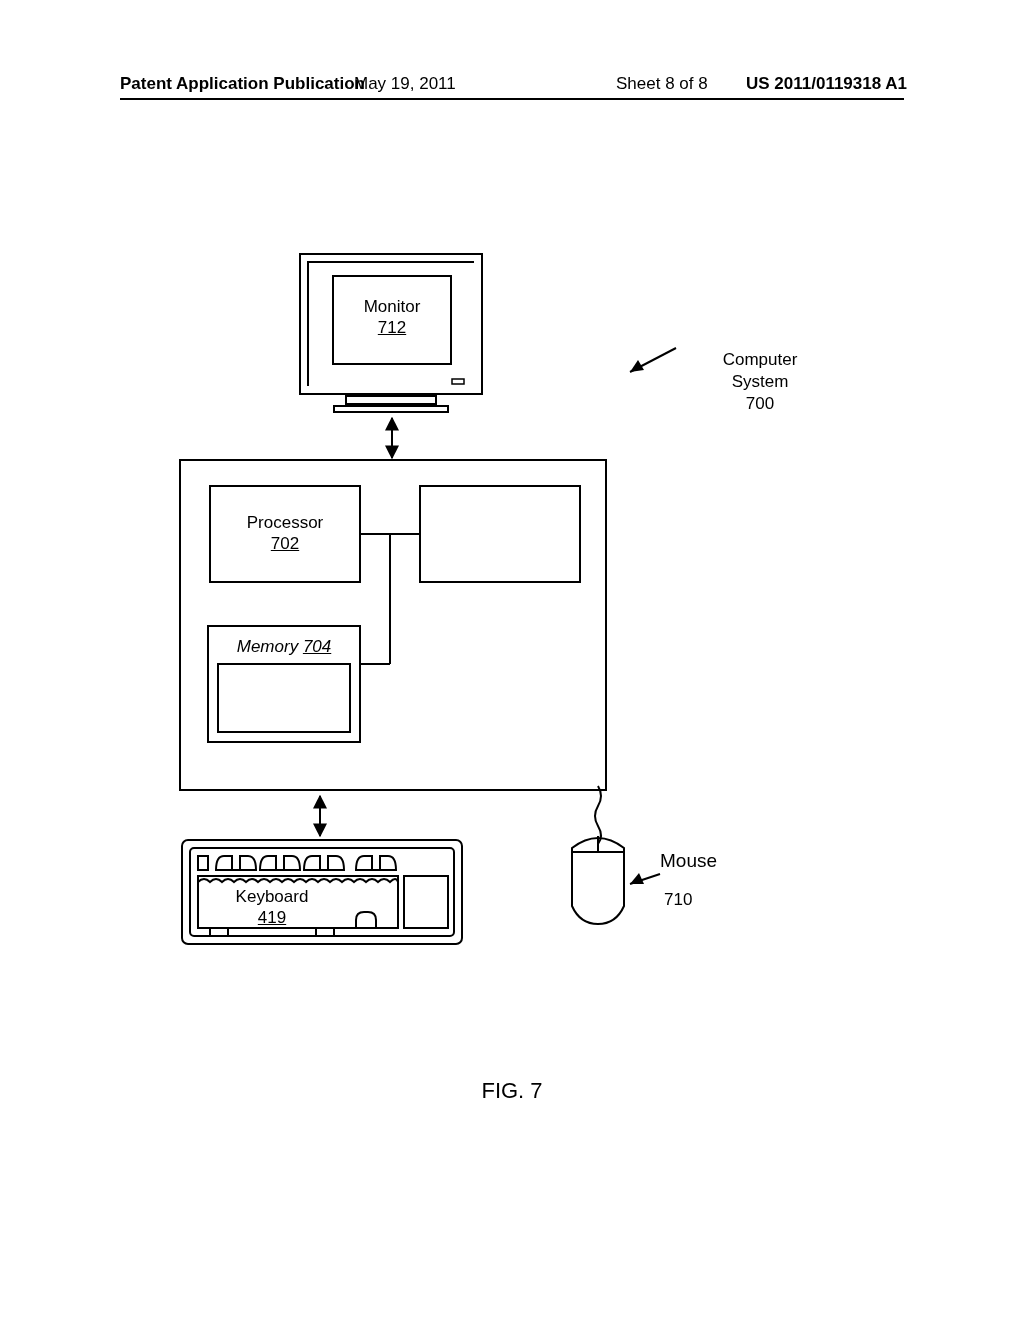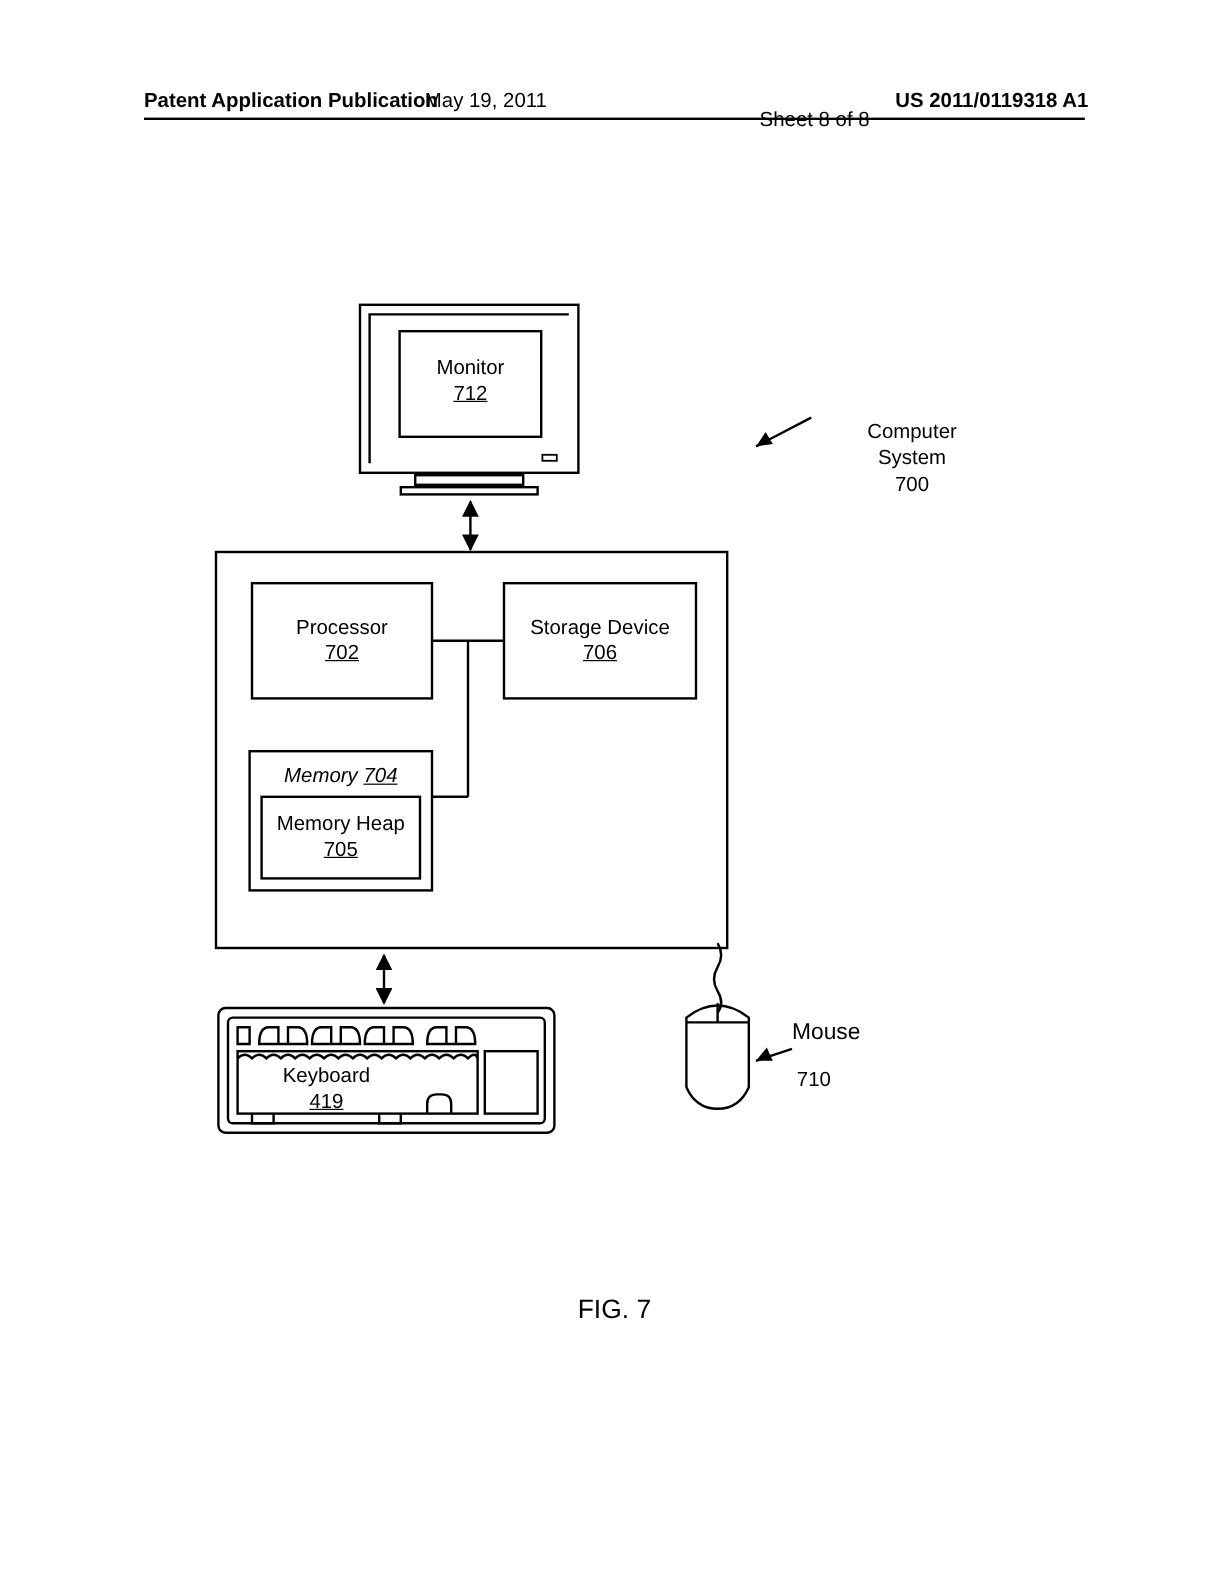--- a/index.html
+++ b/index.html
@@ -5,21 +5,21 @@
   * { box-sizing: border-box; margin: 0; padding: 0; }
   html, body { width: 1024px; height: 1320px; background: #fff; font-family: Arial, Helvetica, sans-serif; }
   .page { position: relative; width: 1024px; height: 1320px; }
 
   
   .hdr { position: absolute; top: 86px; left: 0; width: 1024px; }
   .hdr-line { position: absolute; left: 120px; width: 784px; border-top: 2.5px solid #000; top: 12px; }
   .hdr-text { position: absolute; top: -12px; font-size: 17px; }
   .hdr-left   { left: 120px; font-weight: bold; }
   .hdr-center { left: 354px; }
-  .hdr-right  { left: 633px; margin-top: 16px; }
+  .hdr-right  { left: 616px; }
   .hdr-pub    { left: 746px; font-weight: bold; }
 
   
   .fig-label { position: absolute; left: 0; width: 1024px; top: 1078px; text-align: center; font-size: 22px; }
 
   
   .canvas { position: absolute; left: 120px; top: 86px; width: 784px; height: 1148px; }
   .svg { position: absolute; left: 0; top: 0; }
 
   .blk-label { position: absolute; text-align: center; font-size: 17px; line-height: 1.25; }
@@ -128,34 +128,26 @@
     <div class="blk-label" style="left:213px; top:210px; width:118px;">
       <span>Monitor</span><br>
       <span class="num-under">712</span>
     </div>
 
     <div class="blk-label" style="left:90px; top:426px; width:150px;">
       <span>Processor</span><br>
       <span class="num-under">702</span>
     </div>
 
-    <div class="blk-label" style="left:300px; top:426px; width:160px;">
-      <span>Storage Device</span><br>
-      <span class="num-under">706</span>
-    </div>
 
     <div class="blk-label" style="left:88px; top:550px; width:152px;font-style:italic;">
       <span>Memory</span>
       <span class="num-under">704</span>
     </div>
 
-    <div class="blk-label" style="left:98px; top:590px; width:132px;">
-      <span>Memory Heap</span><br>
-      <span class="num-under">705</span>
-    </div>
 
     <div class="blk-label" style="left:92px; top:800px; width:120px;">
       <span>Keyboard</span><br>
       <span class="num-under">419</span>
     </div>
 
     <div class="sys-label">
       <span>Computer System</span><br>
       <span>700</span>
     </div>

